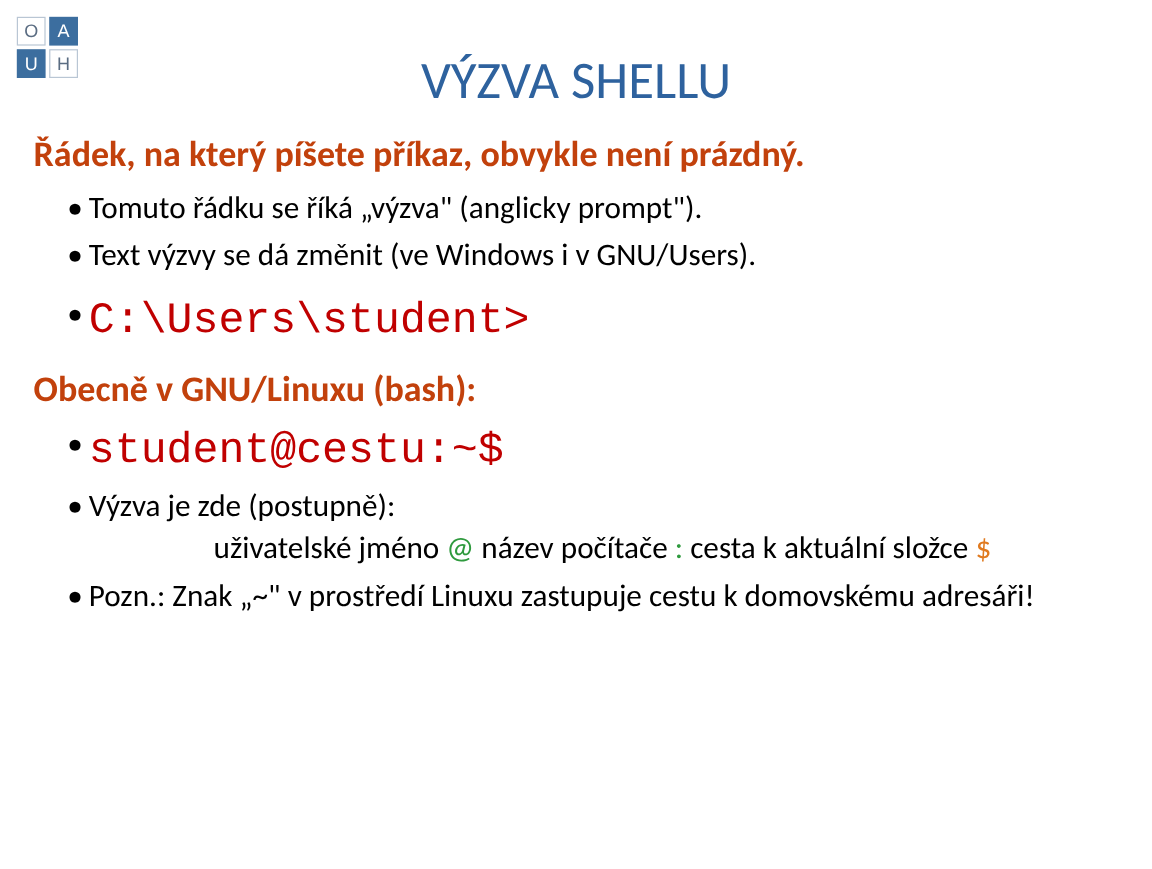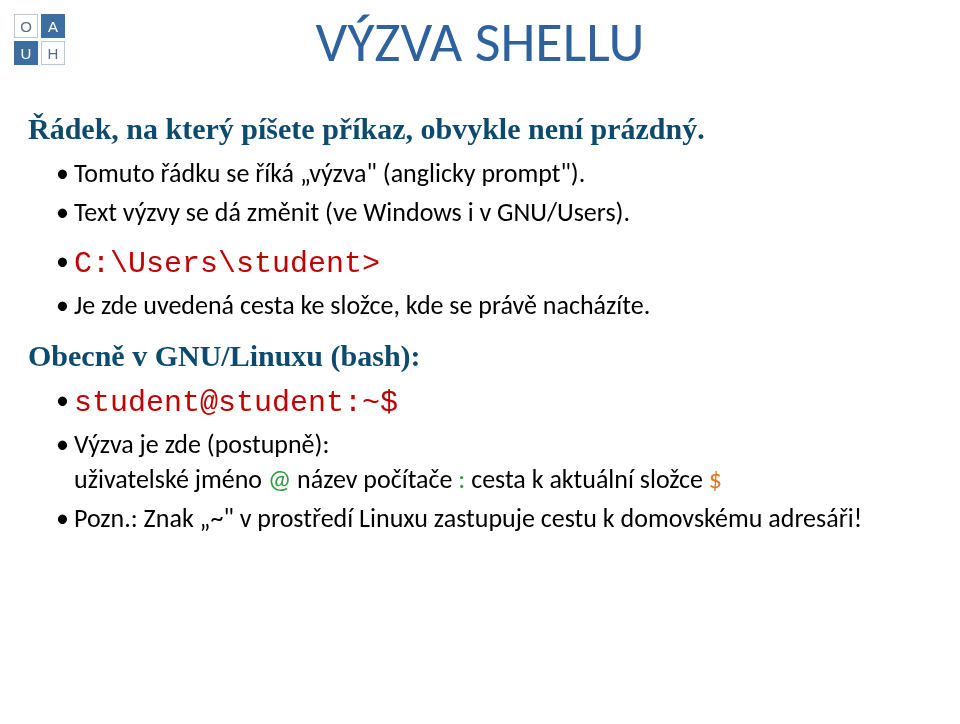--- a/index.html
+++ b/index.html
@@ -25,41 +25,40 @@
     align-items: center;
     justify-content: center;
     font-size: 15px;
     font-weight: 400;
     font-family: "Arial", sans-serif;
   }
   .logo-on { background: #3c6e9f; color: #fff; }
   .logo-off { background: #fff; color: #5a6c82; border: 1px solid #b9c6d4; }
   .title {
     position: absolute;
-    top: 8px;
+    top: 40px;
     left: 0;
     width: 100%;
     text-align: center;
-    font-size: 56px;
+    font-size: 44px;
     color: #2e629e;
     font-weight: 400;
   }
   .content {
     position: absolute;
     top: 110px;
     left: 28px;
     right: 30px;
   }
   .section-head {
     font-size: 30px;
     font-weight: 700;
-    color: #0c4a6e;
+    color: #c2410c;
     margin-bottom: 8px;
     line-height: 1.25;
-    font-family: Liberation Serif, serif;
   }
   ul.bullets {
     list-style: none;
     padding-left: 28px;
     margin-bottom: 14px;
   }
   ul.bullets > li {
     position: relative;
     font-size: 26px;
     color: #000;
@@ -70,26 +69,27 @@
   ul.bullets > li::before {
     content: "•";
     position: absolute;
     left: 0;
     top: 0;
     color: #000;
   }
   .mono {
     font-family: "Consolas", "Courier New", monospace;
     color: #c00000;
-    font-size: 30px;
+    font-size: 36px;
   }
   .green { color: #2f9a3e; }
   .orange { color: #e07a1f; }
   .sub {
     padding-left: 0px;
+    text-align: center;
   }
   .sub-line {
     font-size: 26px;
     color: #000;
     line-height: 1.35;
     margin-bottom: 2px;
   }
 </style>
 </head>
 <body>
@@ -106,26 +106,25 @@
 <div class="content">
 
   <div class="section-head">Řádek, na který píšete příkaz, obvykle není prázdný.</div>
   <ul class="bullets">
     <li>Tomuto řádku se říká „výzva" (anglicky prompt").</li>
     <li>Text výzvy se dá změnit (ve Windows i v GNU/Users).</li>
   </ul>
 
   <ul class="bullets">
     <li><span class="mono">C:\Users\student&gt;</span></li>
-    <li>Je zde uvedená cesta ke složce, kde se právě nacházíte.</li>
   </ul>
 
   <div class="section-head">Obecně v GNU/Linuxu (bash):</div>
   <ul class="bullets">
-    <li><span class="mono">student@student:~$</span></li>
+    <li><span class="mono">student@cestu:~$</span></li>
     <li>
       <span>Výzva je zde (postupně):</span>
       <div class="sub">
         <div class="sub-line">
           <span>uživatelské jméno </span><span class="green">@</span><span> název počítače </span><span class="green">:</span><span> cesta k aktuální složce </span><span class="orange">$</span>
         </div>
       </div>
     </li>
     <li>Pozn.: Znak „~" v prostředí Linuxu zastupuje cestu k domovskému adresáři!</li>
   </ul>

